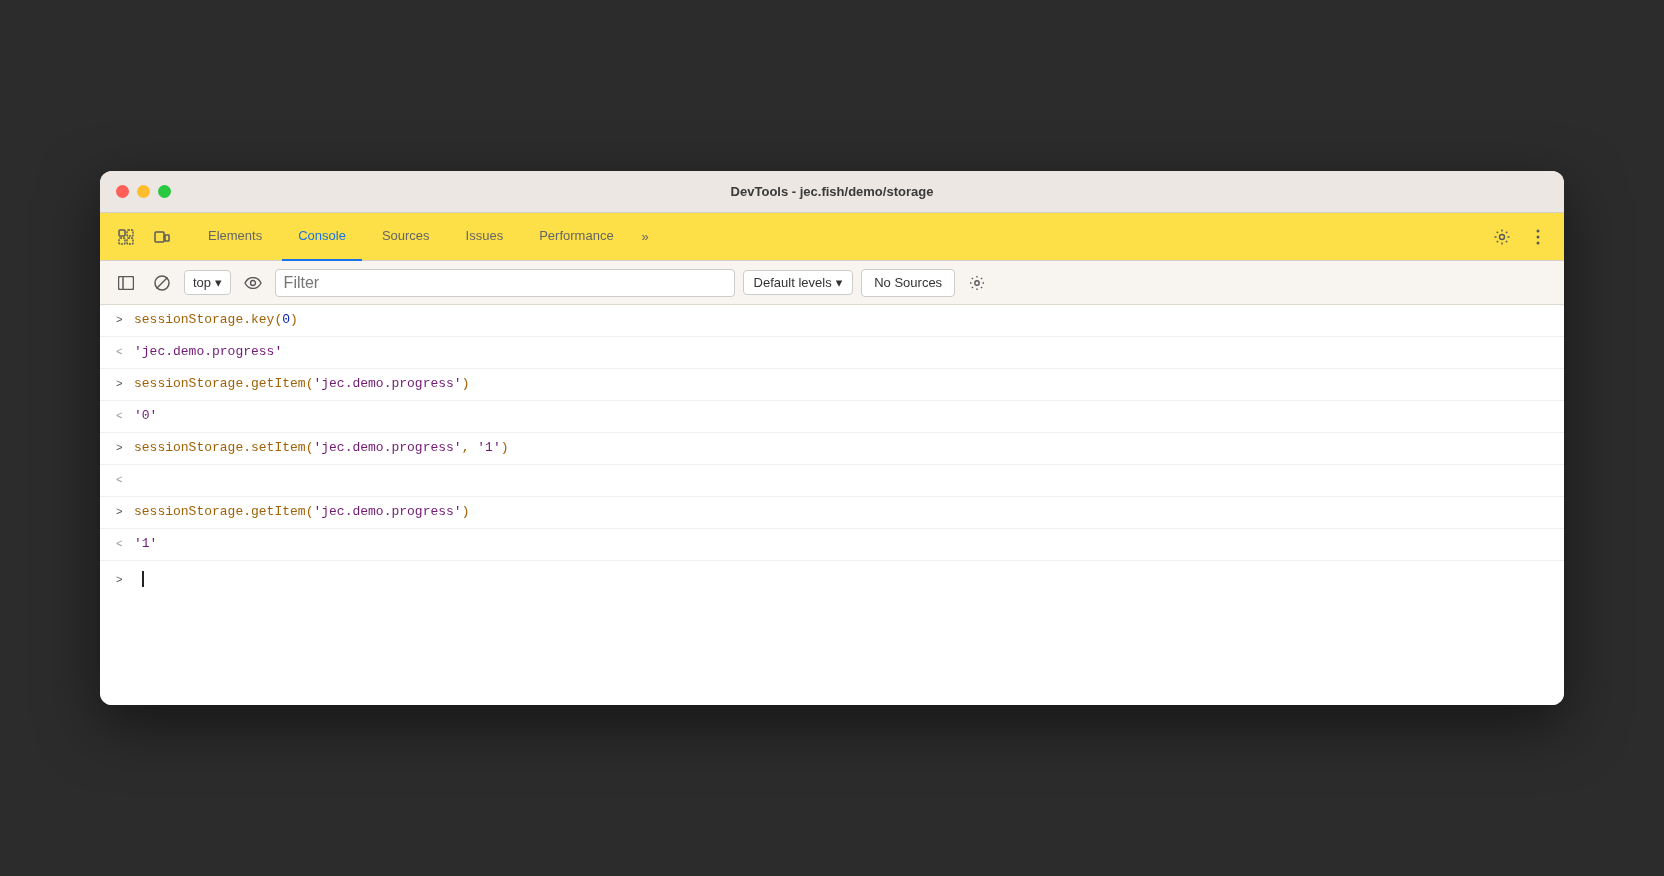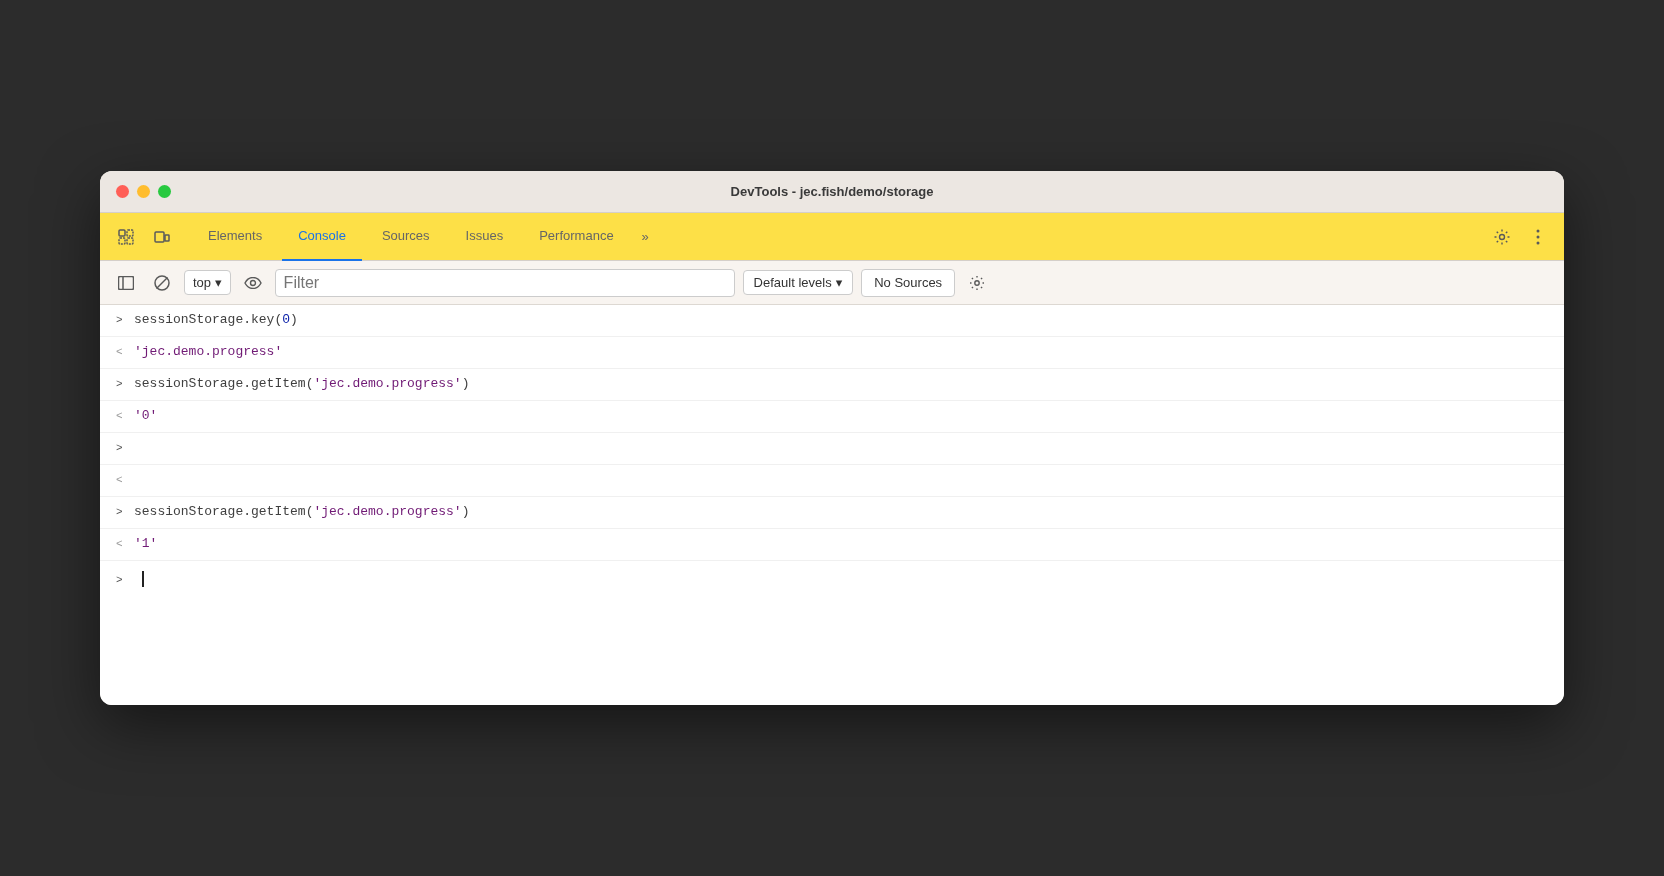--- a/index.html
+++ b/index.html
@@ -232,21 +232,21 @@
     }
 
     .line-arrow.output {
       color: #999;
     }
 
     .line-content {
       flex: 1;
     }
 
-    .text-default { color: #404040; }
+    .text-default { color: #a16207; }
     .text-red { color: #701a75; }
     .text-blue { color: #0d22aa; }
     .text-gray { color: #999; }
 
     .console-cursor-line {
       display: flex;
       align-items: center;
       padding: 8px 16px;
     }
 
@@ -380,20 +380,21 @@
       <div class="console-line">
         <span class="line-arrow">&gt;</span>
         <span class="line-content"><span class="text-default">sessionStorage.getItem(</span><span class="text-red">'jec.demo.progress'</span><span class="text-default">)</span></span>
       </div>
       <div class="console-line">
         <span class="line-arrow output">&lt;</span>
         <span class="line-content"><span class="text-red">'0'</span></span>
       </div>
       <div class="console-line">
         <span class="line-arrow">&gt;</span>
+        <span class="line-content"><span class="text-default">sessionStorage.setItem(</span><span class="text-red">'jec.demo.progress'</span><span class="text-default">, </span><span class="text-red">'1'</span><span class="text-default">)</span></span>
       </div>
       <div class="console-line">
         <span class="line-arrow output">&lt;</span>
       </div>
       <div class="console-line">
         <span class="line-arrow">&gt;</span>
         <span class="line-content"><span class="text-default">sessionStorage.getItem(</span><span class="text-red">'jec.demo.progress'</span><span class="text-default">)</span></span>
       </div>
       <div class="console-line">
         <span class="line-arrow output">&lt;</span>

